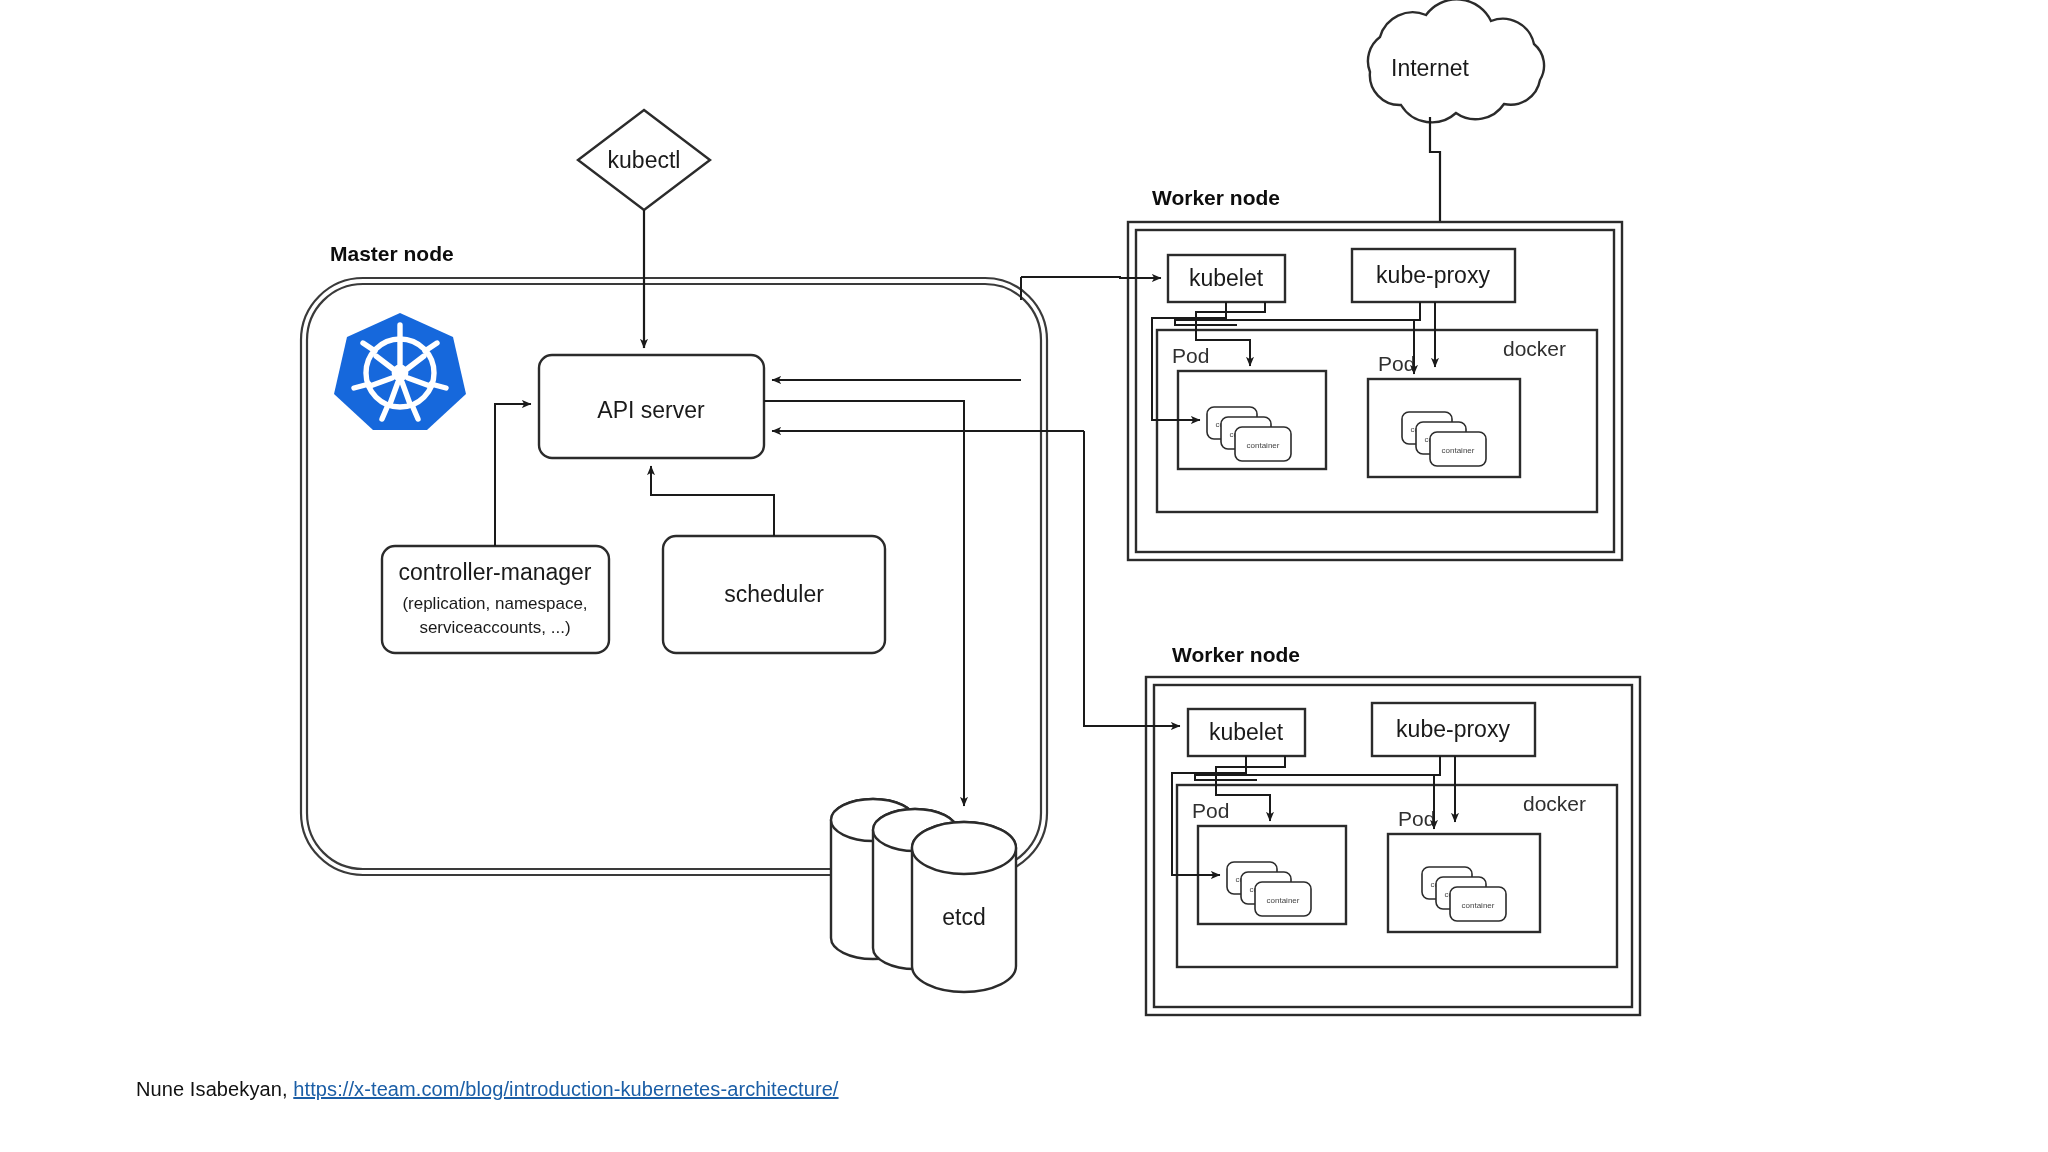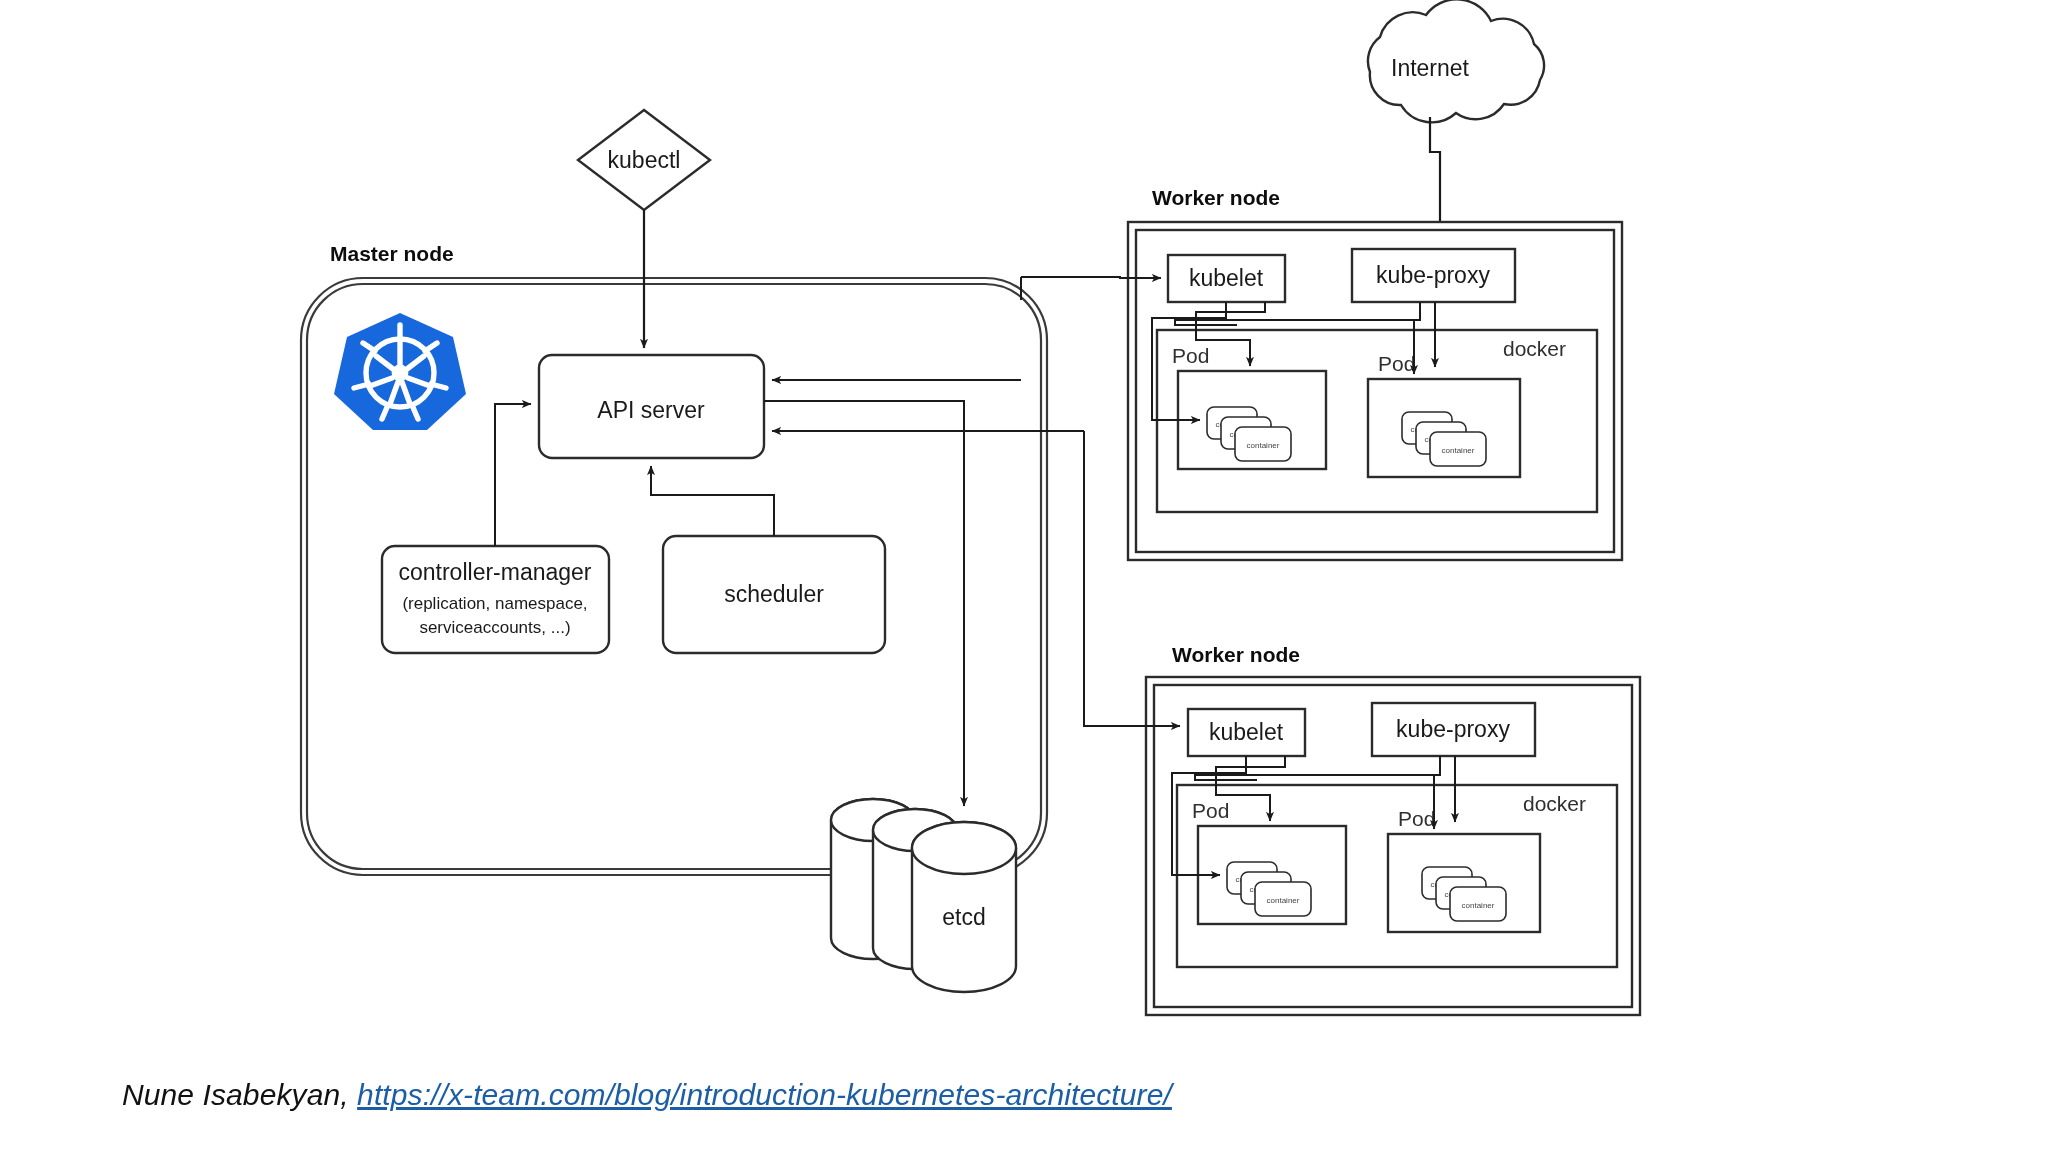--- a/index.html
+++ b/index.html
@@ -1,21 +1,21 @@
 <!DOCTYPE html>
 <html><head>
 <meta charset="utf-8">
 <style>
   html,body{margin:0;padding:0;background:#ffffff;}
   body{width:2048px;height:1152px;overflow:hidden;
        font-family:"Liberation Sans","DejaVu Sans",sans-serif;}
   #stage{position:relative;width:2048px;height:1152px;background:#fff;}
   #diagram{position:absolute;left:0;top:0;width:2048px;height:1152px;}
-  .caption{position:absolute;left:122px;top:1078px;font-size:30px;color:#111;
-           letter-spacing:.1px;white-space:nowrap;font-style:italic;}
+  .caption{position:absolute;left:136px;top:1078px;font-size:20px;color:#111;
+           letter-spacing:.1px;white-space:nowrap;}
   .caption a{color:#1B5EA6;text-decoration:underline;}
   svg text{font-family:"Liberation Sans","DejaVu Sans",sans-serif;fill:#1a1a1a;}
   .t-node{font-size:23px;}
   .t-bold{font-size:21px;font-weight:bold;fill:#0d0d0d;}
   .t-sub{font-size:17px;}
   .t-pod{font-size:21px;fill:#303030;}
   .t-docker{font-size:21px;fill:#303030;}
   .t-ctr{font-size:8px;fill:#444;}
   .ln{fill:none;stroke:#1a1a1a;stroke-width:2.2;}
   .ln-thin{fill:none;stroke:#1a1a1a;stroke-width:2;}

